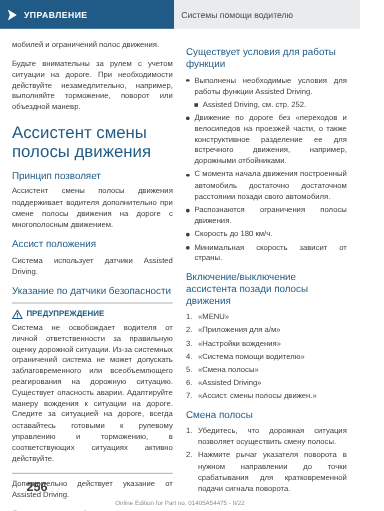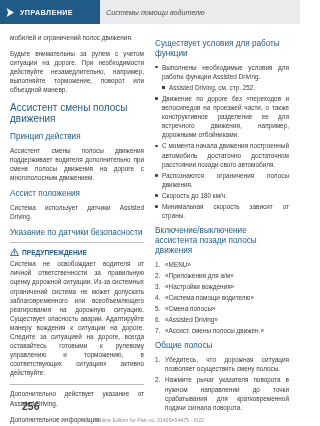--- a/index.html
+++ b/index.html
@@ -23,59 +23,58 @@
     height:24px;
     width:100%;
   }
   .hdr-left {
     background:#1f5b86;
     color:#ffffff;
     display:flex;
     align-items:center;
     gap:4px;
     padding:0 6px 0 5px;
-    width:100px;
+    width:145px;
     font-size:7.2px;
     font-weight:bold;
     letter-spacing:.4px;
   }
   .hdr-left .arrow {
     display:inline-block;
     width:11px; height:11px;
     flex:0 0 auto;
     position:relative;
   }
   .hdr-left .arrow svg { display:block; }
   .hdr-right {
     flex:1;
     background:#e9ebed;
     color:#4a4a4a;
     display:flex;
     align-items:center;
     padding-left:6px;
     font-size:7.2px;
-    font-style:italic;
   }
   
   .cols {
     display:flex;
     padding:9px 10px 0 10px;
     gap:11px;
   }
   .col { width:134px; }
   p, li { margin:0; }
   .body-text {
     font-size:6.4px;
     line-height:1.42;
     text-align:justify;
     color:#3c3c3c;
     margin-bottom:7px;
   }
   .h1 {
-    font-size:10px;
+    font-size:14px;
     line-height:1.18;
     color:#1f5b86;
     font-weight:normal;
     margin:4px 0 7px 0;
   }
   .h2 {
     font-size:8.2px;
     line-height:1.2;
     color:#1f5b86;
     font-weight:normal;
@@ -189,21 +188,21 @@
 
   <div class="cols">
 
     <div class="col">
 
       <p class="body-text">мобилей и ограничений полос движения.</p>
       <p class="body-text">Будьте внимательны за рулем с учетом ситуации на дороге. При необходимости действуйте незамедлительно, например, выполняйте торможение, поворот или объездной маневр.</p>
 
       <h1 class="h1">Ассистент смены полосы движения</h1>
 
-      <h2 class="h2">Принцип действия</h2>
+      <h2 class="h2">Принцип позволяет</h2>
       <p class="body-text">Ассистент смены полосы движения поддерживает водителя дополнительно при смене полосы движения на дороге с многополосным движением.</p>
 
       <h2 class="h2">Ассист положения</h2>
       <p class="body-text">Система использует датчики Assisted Driving.</p>
 
       <h2 class="h2">Указание по датчики безопасности</h2>
 
       <hr class="rule">
       <div class="warn-title">
         <span>
@@ -240,21 +239,21 @@
       <ol class="numbers">
         <li>«МENU»</li>
         <li>«Приложения для а/м»</li>
         <li>«Настройки вождения»</li>
         <li>«Система помощи водителю»</li>
         <li>«Смена полосы»</li>
         <li>«Assisted Driving»</li>
         <li>«Ассист. смены полосы движен.»</li>
       </ol>
 
-      <h2 class="h2">Общие полосы</h2>
+      <h2 class="h2">Смена полосы</h2>
       <ol class="numbers">
         <li>Убедитесь, что дорожная ситуация позволяет осуществить смену полосы.</li>
         <li>Нажмите рычаг указателя поворота в нужном направлении до точки срабатывания для кратковременной подачи сигнала поворота.</li>
       </ol>
     </div>
   </div>
 
   <div class="pagenum">256</div>
   <div class="footer-note">Online Edition for Part no. 01405A54475 - II/22</div>
 </div>

